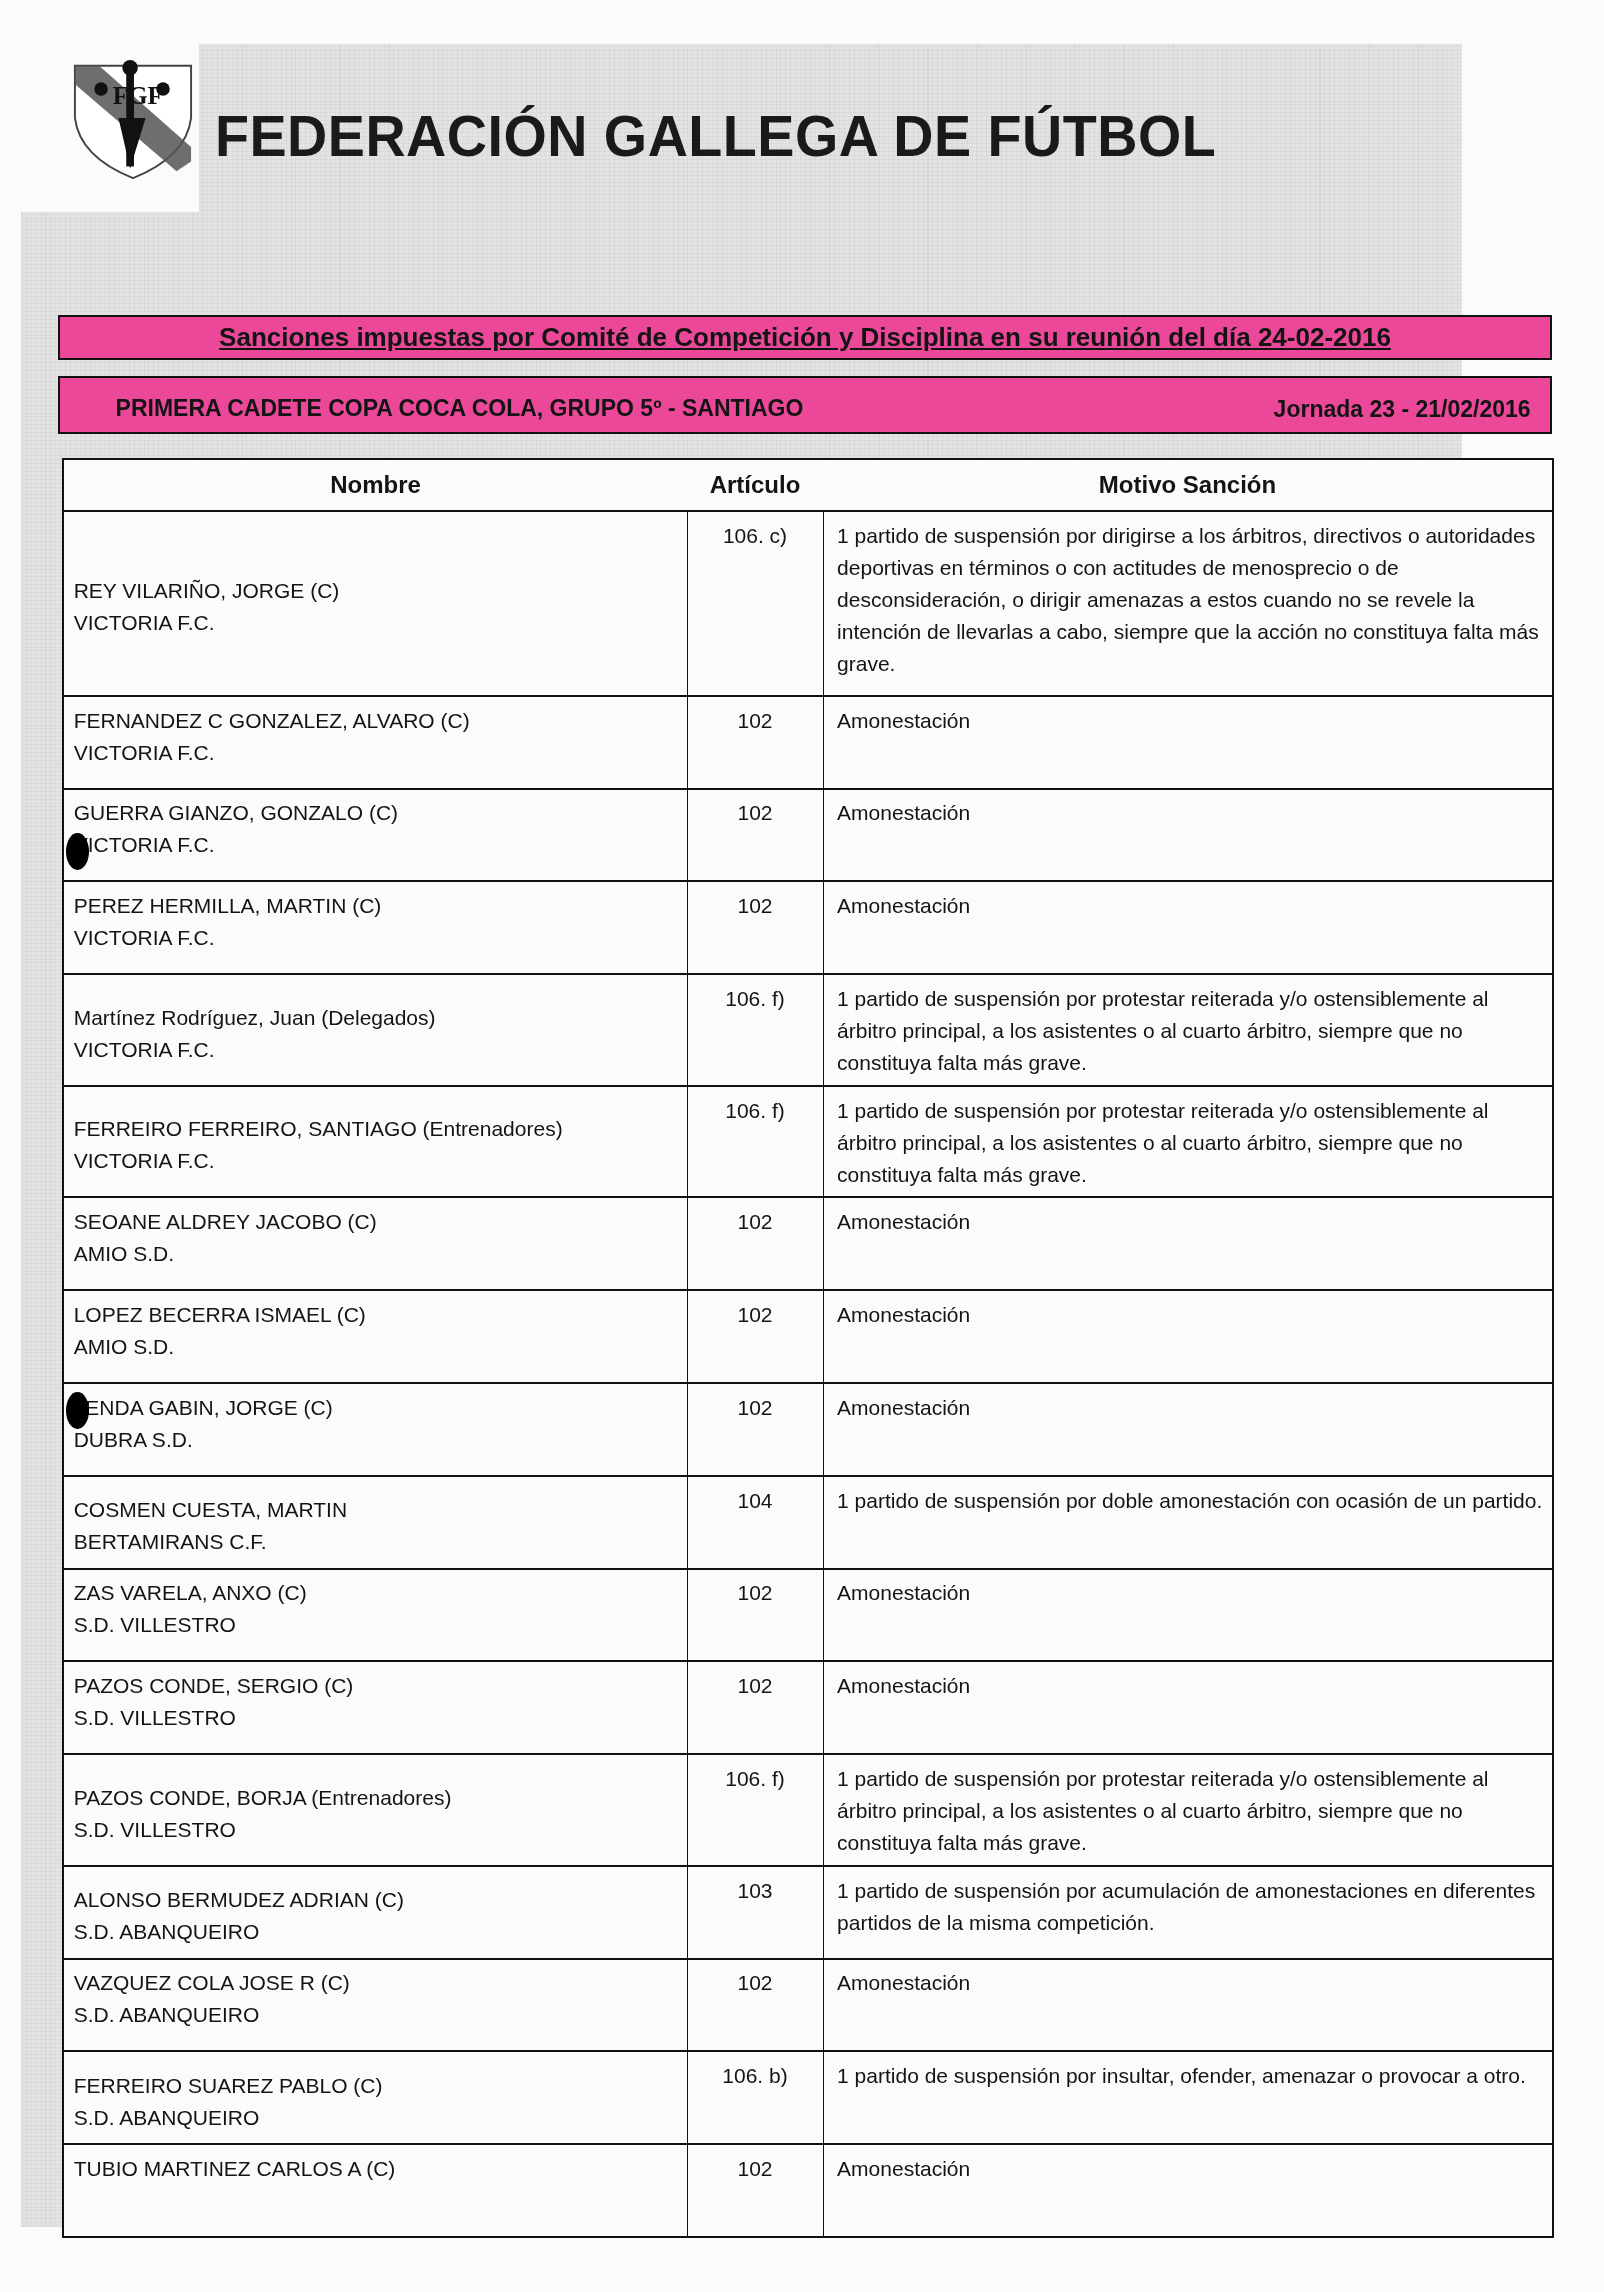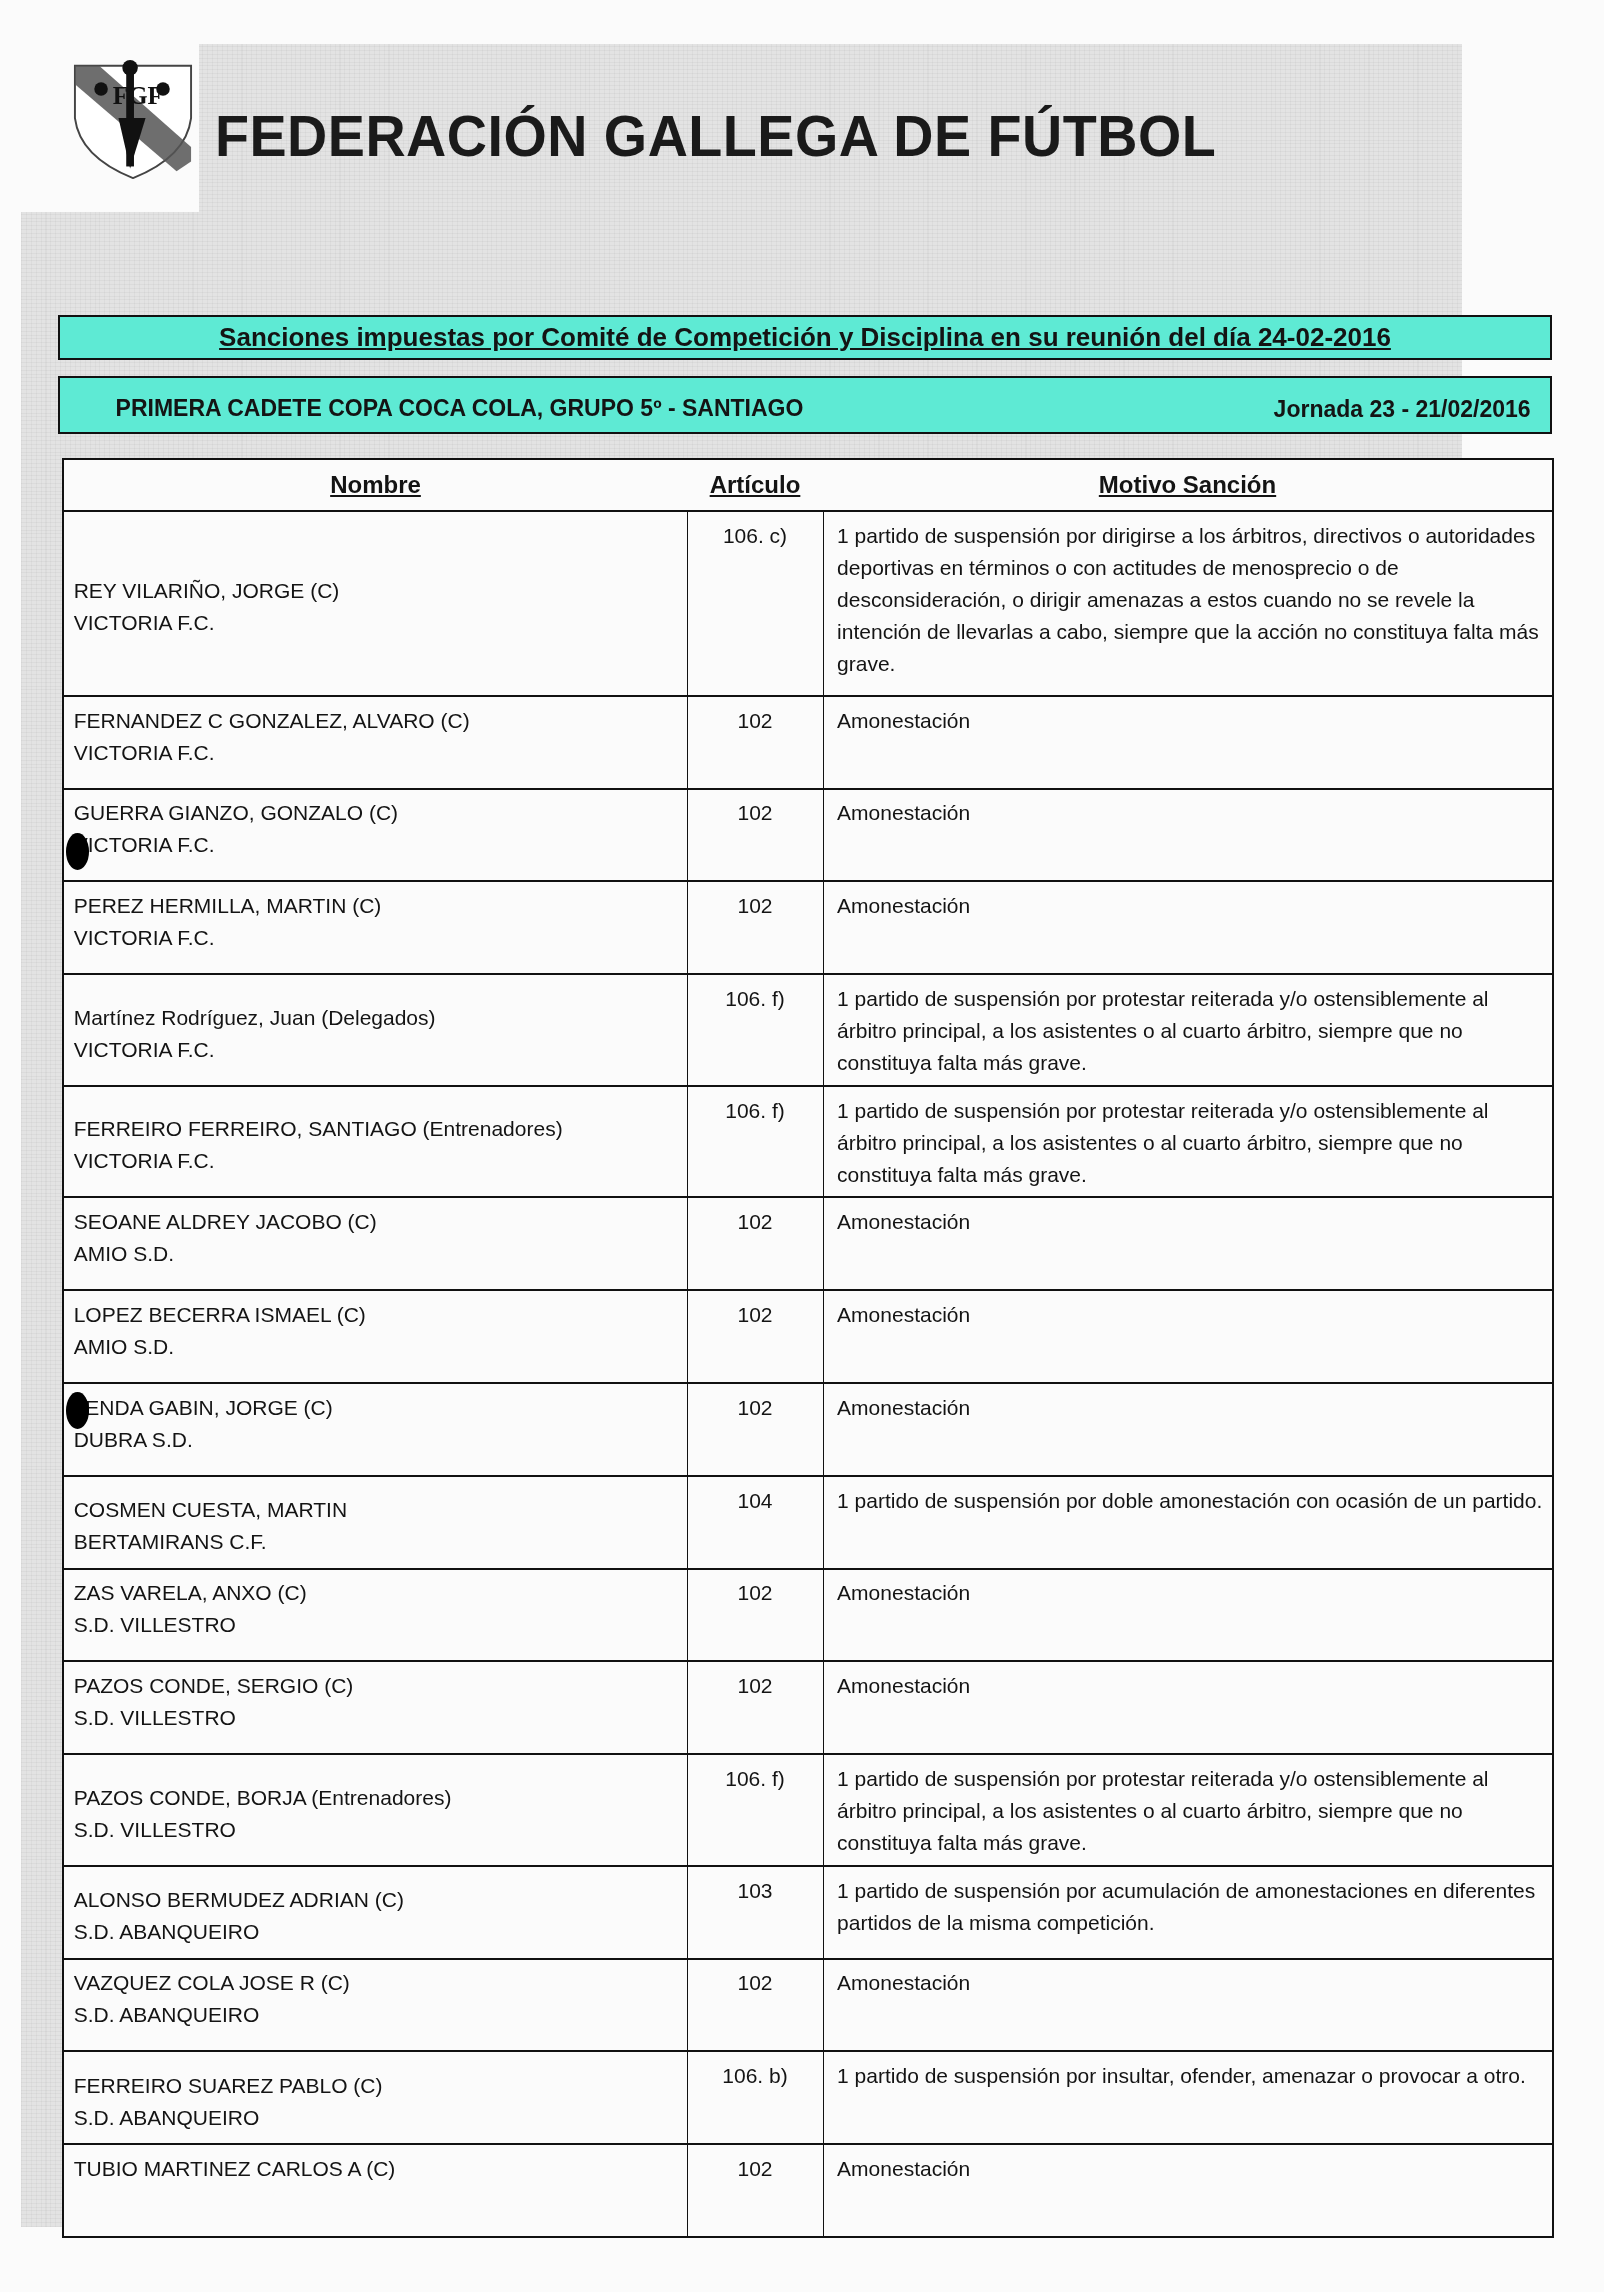--- a/index.html
+++ b/index.html
@@ -20,21 +20,21 @@
     }
     .logo {
       position: absolute; left: 70px; top: 60px; width: 126px; height: 120px;
     }
     .org-title {
       position: absolute; left: 215px; top: 102px;
       font-size: 58px; font-weight: bold; letter-spacing: 0.5px; color: #1a1a1a;
       transform: scaleX(0.96); transform-origin: left top;
     }
     .box {
-      position: absolute; background: #5eead4; border: 2.4px solid #111; box-sizing: border-box;
+      position: absolute; background: #ec4899; border: 2.4px solid #111; box-sizing: border-box;
     }
     .box-session { left: 58px; top: 315px; width: 1494px; height: 45px; text-align: center; }
     .session-title {
       font-size: 26px; font-weight: bold; text-decoration: underline; line-height: 41px;
     }
     .box-competition { left: 58px; top: 376px; width: 1494px; height: 58px; }
     .competition-name {
       position: absolute; left: 11.6px; top: 16.5px; font-size: 23px; font-weight: bold; margin-left: 44px;
     }
     .round-info {
@@ -43,21 +43,21 @@
     table.sanctions {
       position: absolute; left: 62px; top: 458px; width: 1490px;
       border-collapse: collapse; table-layout: fixed; background: #fbfbfb;
       border: 2.4px solid #111;
     }
     table.sanctions col.c-name { width: 624px; }
     table.sanctions col.c-art { width: 136px; }
     table.sanctions col.c-motive { width: 730px; }
     table.sanctions th {
       height: 50px; font-size: 24px; font-weight: bold; text-align: center;
-      border-bottom: 2.9px solid #111; padding: 0; text-decoration: underline;
+      border-bottom: 2.9px solid #111; padding: 0;
     }
     table.sanctions td {
       border-top: 2.9px solid #111; border-bottom: 2.9px solid #111;
       border-left: 1.5px solid #111; border-right: 1.5px solid #111;
       font-size: 21px; line-height: 32px; vertical-align: top; padding: 0;
     }
     td.name-cell { padding: 7.8px 7.8px 0 9.7px !important; vertical-align: middle !important; position: relative; }
     td.art-cell { text-align: center; padding-top: 7.8px !important; }
     td.motive-cell { padding: 7.8px 9.7px 5.8px 13.6px !important; }
     tr.row-std td { height: 76px; }

